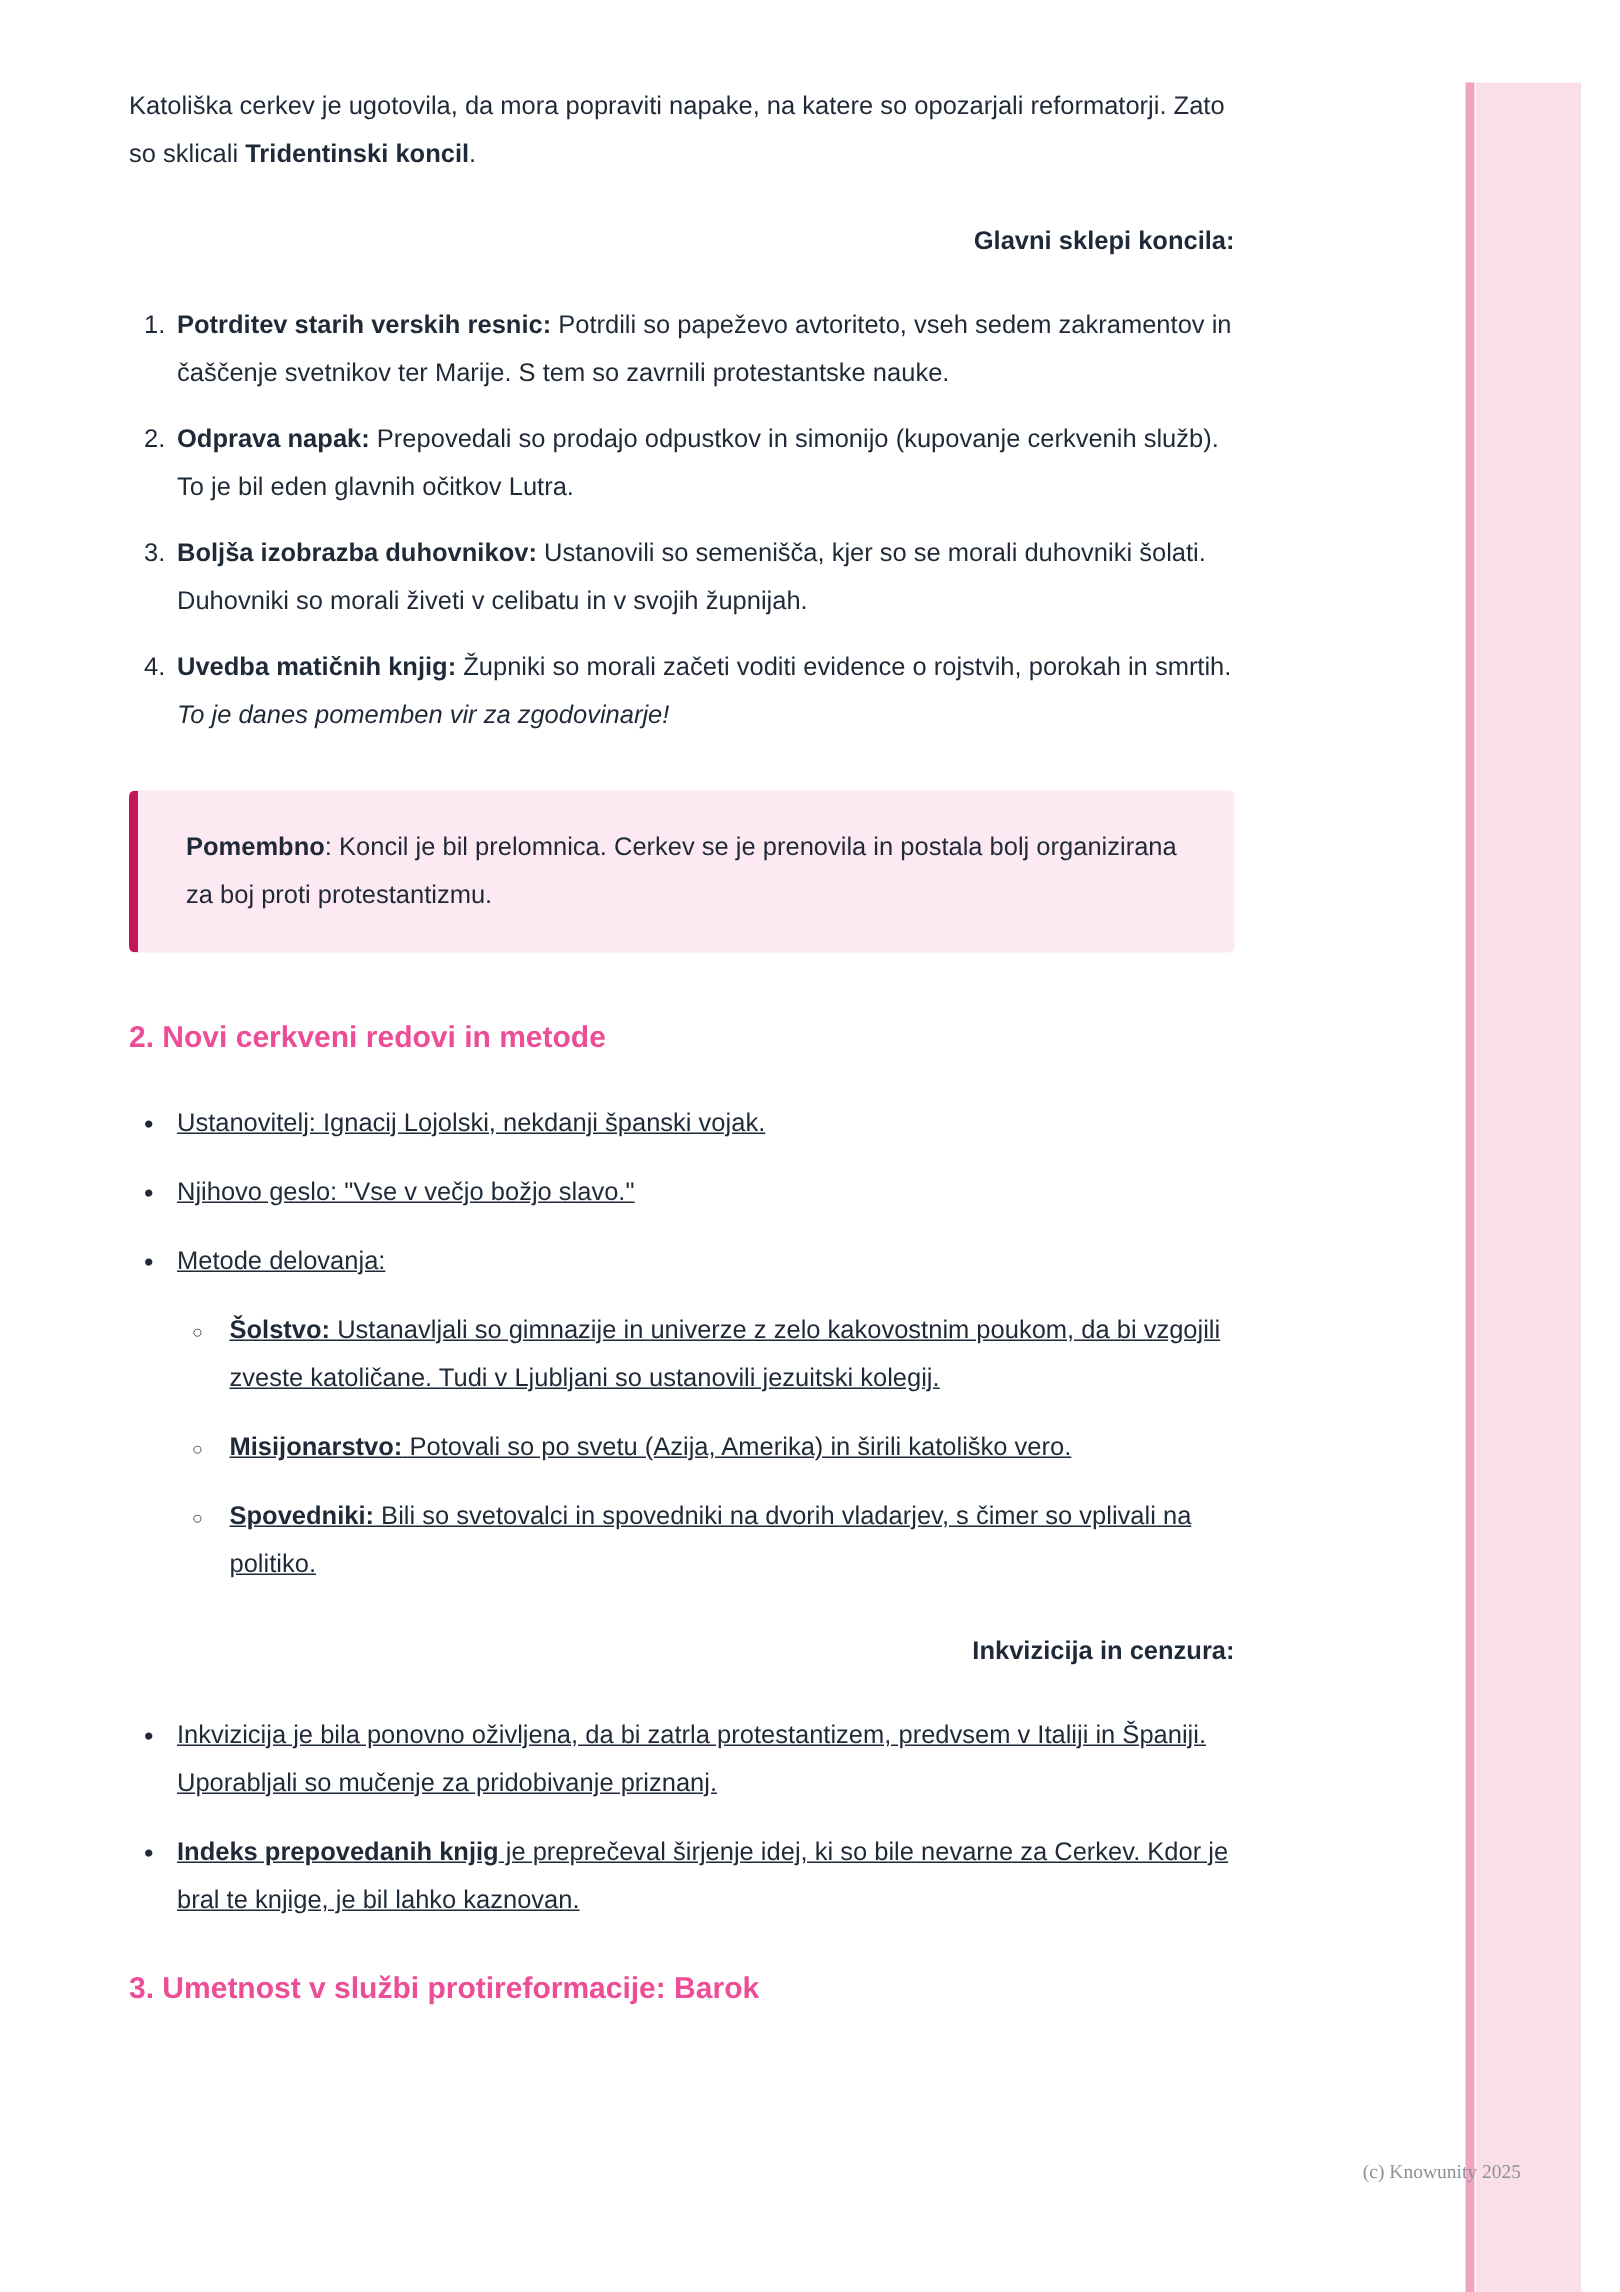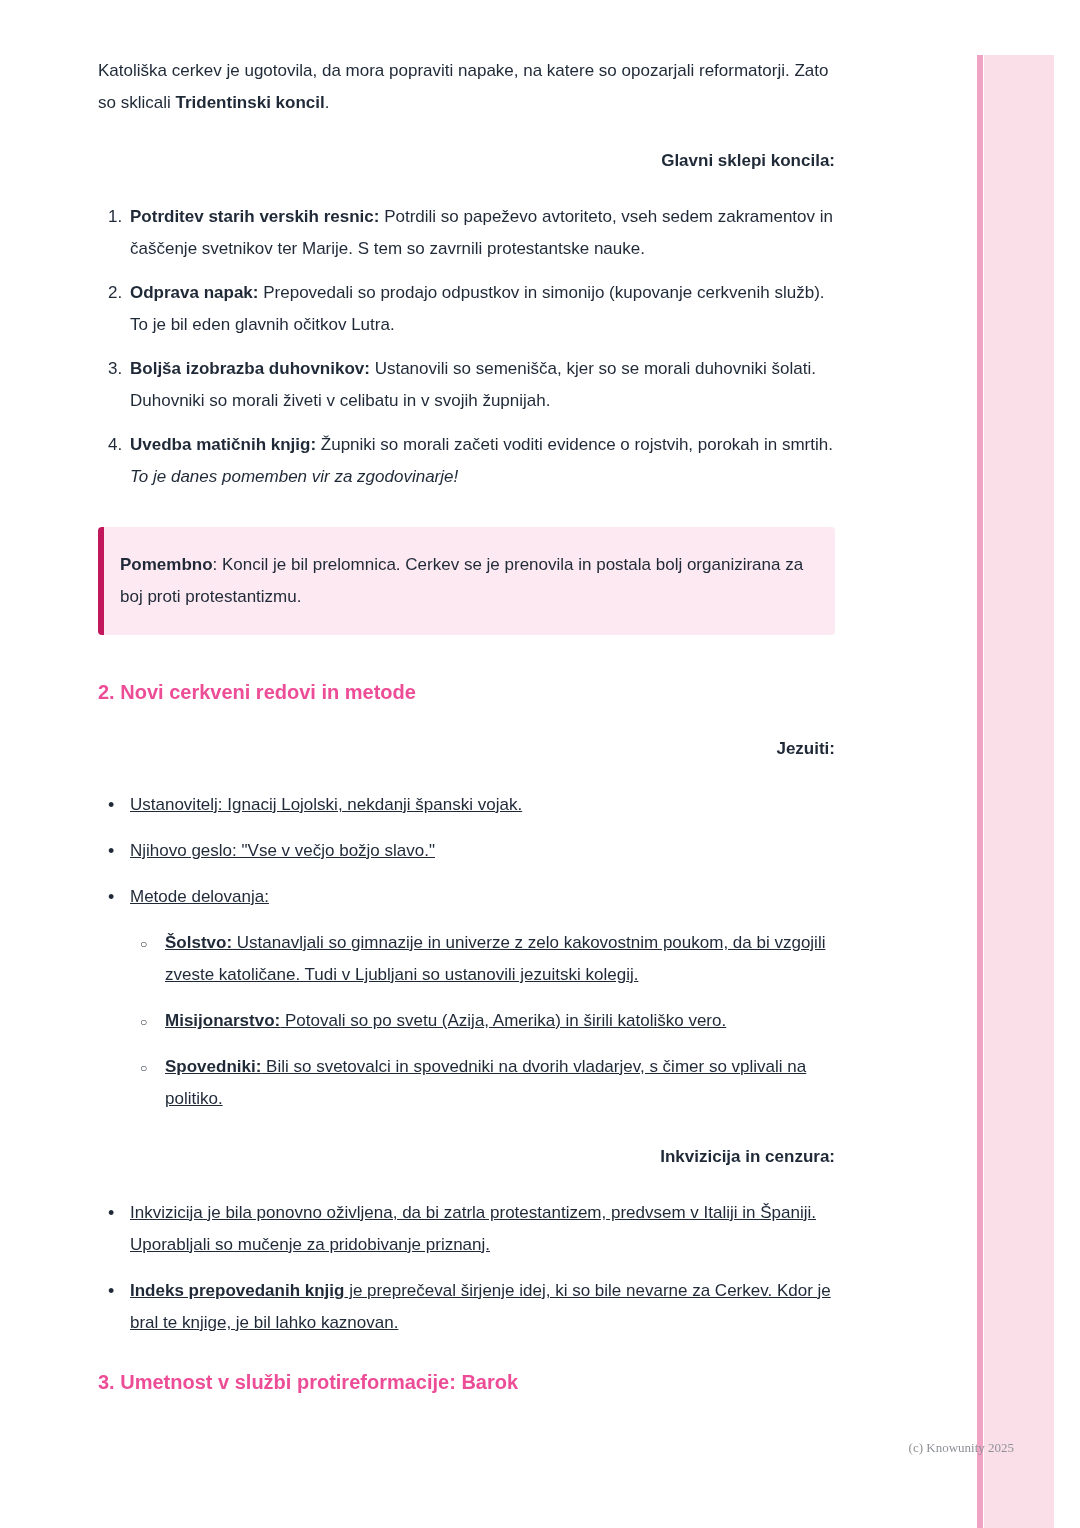--- a/index.html
+++ b/index.html
@@ -14,31 +14,31 @@
   *{box-sizing:border-box;}
   html,body{margin:0;padding:0;}
   body{
     width:1080px;height:1528px;position:relative;overflow:hidden;
     background:#ffffff;color:var(--text,#1f2937);
     font-family:"Liberation Sans","DejaVu Sans",sans-serif;
   }
   .side-strip{position:absolute;left:984px;top:55px;width:70px;height:1473px;background:var(--strip-bg,#fadfe9);z-index:0;}
   .side-strip-line{position:absolute;left:977px;top:55px;width:6px;height:1473px;background:var(--strip-line,#f1a3c4);z-index:0;}
   .watermark{position:absolute;top:1440px;right:66px;font-size:13px;color:var(--watermark,#8e9196);z-index:2;font-family:Liberation Serif, serif;}
-  .content{position:absolute;left:98px;top:55px;width:737px;font-size:17px;line-height:32px;z-index:1;}
+  .content{position:absolute;left:86px;top:55px;width:737px;font-size:17px;line-height:32px;z-index:1;}
   .b{font-weight:700;}
   .i{font-style:italic;}
   .para{margin:0 0 26px 0;}
   .subhead{margin:0 0 24px 0;font-weight:700;text-align:right;}
   .olist{margin:0 0 34px 0;padding-left:10px;}
   .oli{display:flex;margin-bottom:12px;}
   .oli .num{flex:0 0 22px;}
   .oli .txt{flex:1;}
   .callout{
-    margin:0 0 40px 0;padding:22px 16px;background:var(--callout-bg,#fce9f1);
+    margin:0 0 40px 0;padding:22px 32px;background:var(--callout-bg,#fce9f1);
     border-left:6px solid var(--callout-border,#c2185b);border-radius:4px;
   }
   .callout-text{margin:0;}
   .pink-heading{
     margin:0 0 24px 0;font-size:20px;line-height:34px;font-weight:600;
     color:var(--accent-pink,#ec4d96);
   }
   .ulist{margin:0 0 26px 0;padding-left:10px;}
   .uli{display:flex;margin-bottom:14px;}
   .uli .marker{flex:0 0 22px;font-size:18px;}
@@ -78,21 +78,20 @@
       <span class="txt"><span class="b">Uvedba matičnih knjig:</span><span> Župniki so morali začeti voditi evidence o rojstvih, porokah in smrtih. </span><span class="i">To je danes pomemben vir za zgodovinarje!</span></span>
     </div>
   </div>
 
   <div class="callout">
     <p class="callout-text"><span class="b">Pomembno</span><span>: Koncil je bil prelomnica. Cerkev se je prenovila in postala bolj organizirana za boj proti protestantizmu.</span></p>
   </div>
 
   <h2 class="pink-heading">2. Novi cerkveni redovi in metode</h2>
 
-  <p class="subhead">Jezuiti:</p>
 
   <div class="ulist">
     <div class="uli">
       <span class="marker">•</span>
       <span class="txt"><span>Ustanovitelj: Ignacij Lojolski, nekdanji španski vojak.</span></span>
     </div>
     <div class="uli">
       <span class="marker">•</span>
       <span class="txt"><span>Njihovo geslo: "Vse v večjo božjo slavo."</span></span>
     </div>

